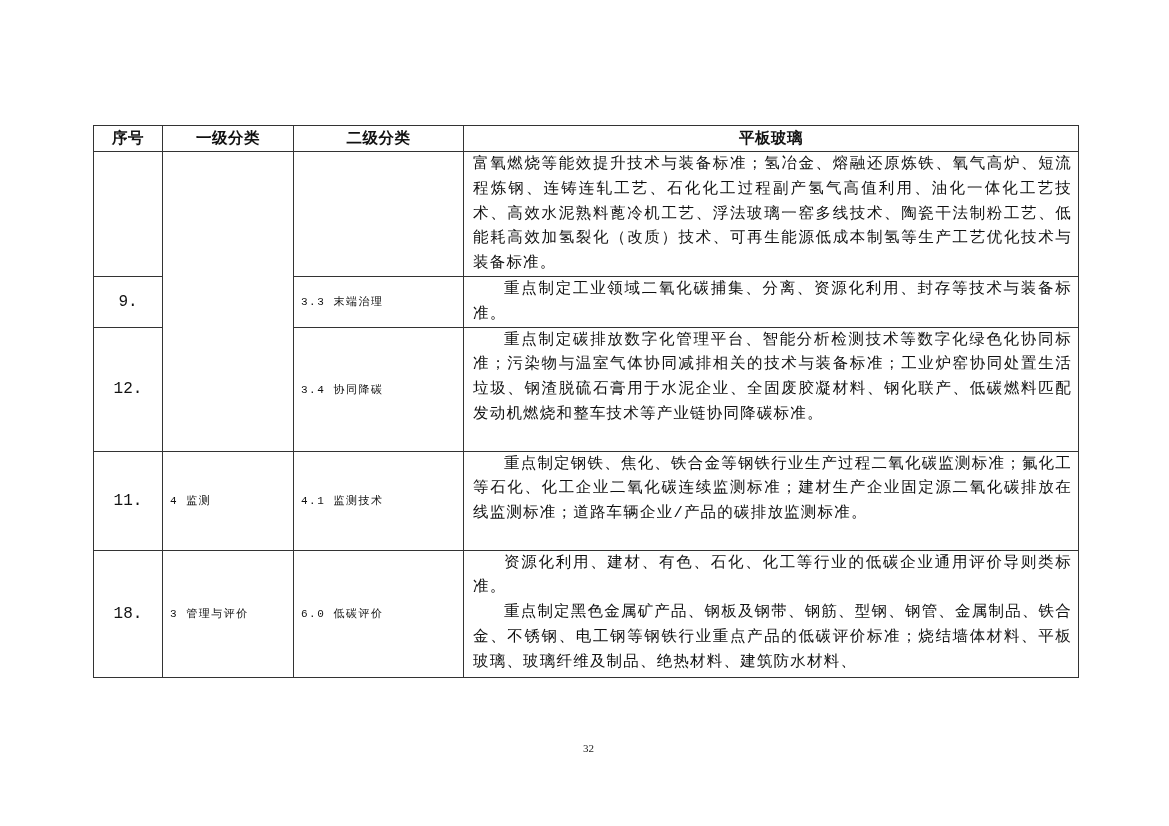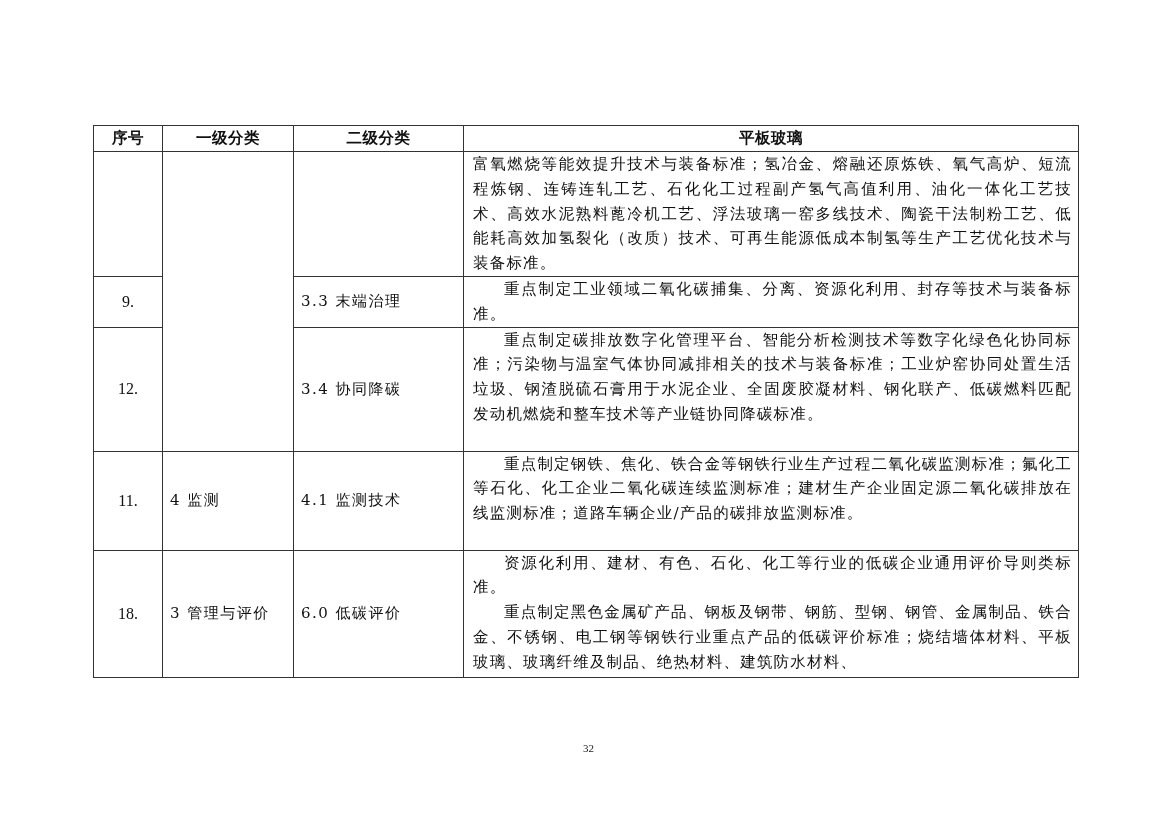--- a/index.html
+++ b/index.html
@@ -20,40 +20,41 @@
       left: 93px;
       top: 125px;
       width: 985px;
       border-collapse: collapse;
       table-layout: fixed;
     }
     .page-table td, .page-table th {
       border: 1.3px solid #333;
       padding: 0;
       vertical-align: middle;
+      font-family: Liberation Mono, monospace;
     }
     .page-table th {
       height: 25px;
       font-family: "DejaVu Sans", "Liberation Sans", sans-serif;
       font-weight: bold;
       font-size: 15.5px;
       line-height: 25px;
       letter-spacing: 0.5px;
     }
     .col-no { width: 69px; }
     .col-l1 { width: 131px; }
     .col-l2 { width: 170px; }
     .col-dir { width: 615px; }
     .cell-no {
       text-align: center;
       font-size: 16px;
       font-family: "Liberation Serif", "DejaVu Serif", serif;
     }
     .cell-cat {
-      font-size: 15px;
+      font-size: 11px;
       padding-left: 7px !important;
       letter-spacing: 1.5px;
       white-space: nowrap;
     }
     .cell-dir {
       font-size: 15.5px;
       line-height: 24.8px;
       padding: 0 6px 0 9px !important;
       text-align: justify;
       text-justify: inter-character;

